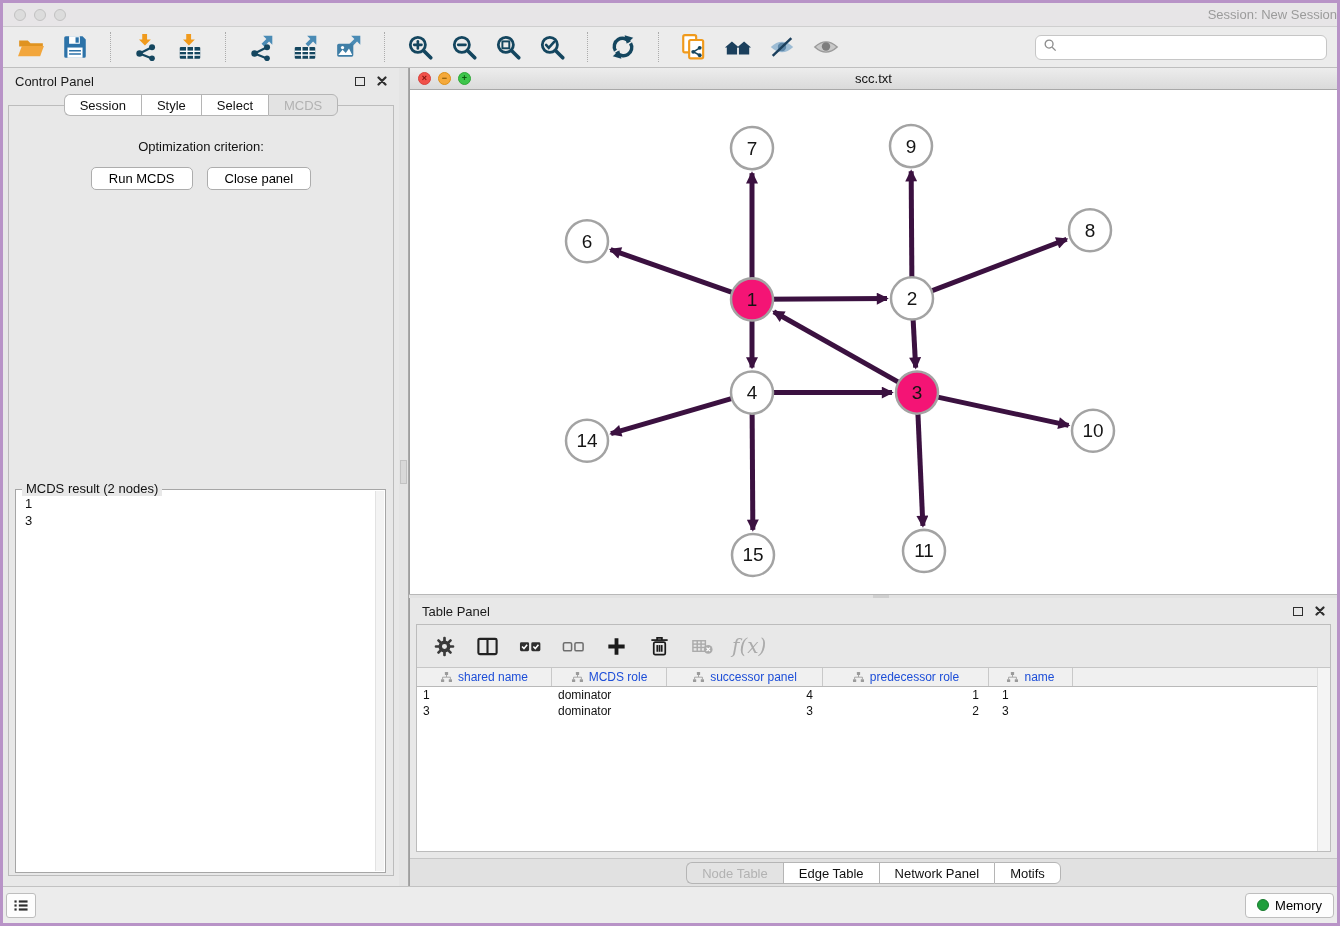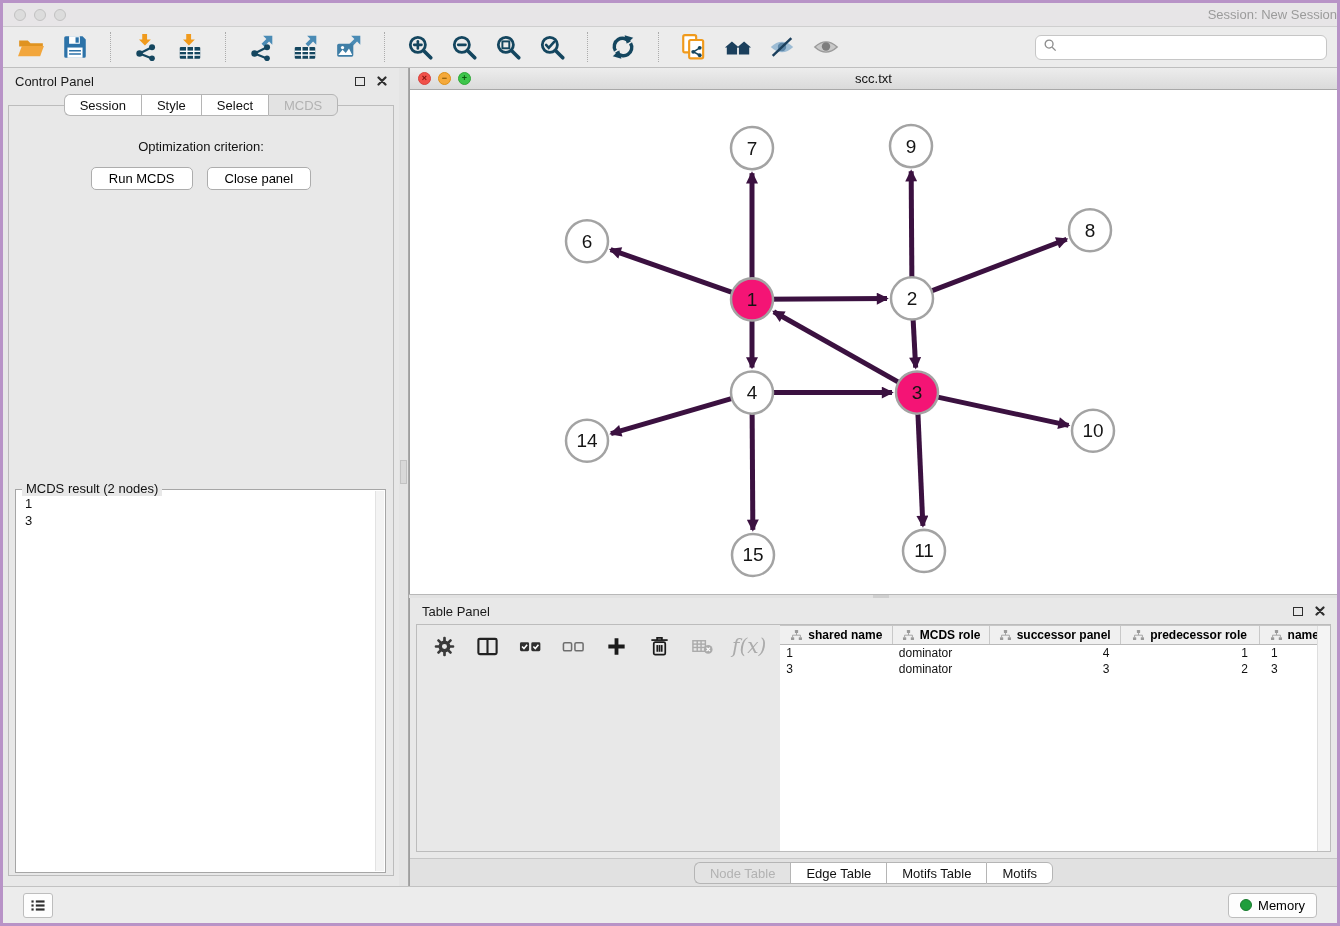--- a/index.html
+++ b/index.html
@@ -62,38 +62,38 @@
   .traffic { position:absolute; left:8px; top:4px; display:flex; gap:7px; }
   .tl { width:13px; height:13px; border-radius:50%; display:flex; align-items:center; justify-content:center; font-size:9px; font-weight:bold; line-height:1; cursor:pointer; }
   .tl.red { background:#F1514A; border:1px solid #D8423C; color:#7E100C; }
   .tl.yellow { background:#F5A93B; border:1px solid #DD9118; color:#7E5200; }
   .tl.green { background:#3DC54B; border:1px solid #2FA738; color:#0D5D11; }
   .net-canvas { flex:1; background:#fff; position:relative; }
   .net-canvas svg { position:absolute; inset:0; width:100%; height:100%; }
 
   
   .table-panel { flex:1; background:#E8E8E8; display:flex; flex-direction:column; border-left:1px solid #9E9E9E; min-height:0; }
-  .tp-box { margin:0 6px; border:1px solid #BCBCBC; flex:1; display:flex; flex-direction:row; background:#E8E8E8; min-height:0; }
+  .tp-box { margin:0 6px; border:1px solid #BCBCBC; flex:1; display:flex; flex-direction:column; background:#E8E8E8; min-height:0; }
   .tp-toolbar { height:42px; display:flex; align-items:center; padding:0 14px; gap:17px; flex:0 0 auto; }
   .tp-btn { background:none; border:none; padding:0; width:26px; height:26px; display:flex; align-items:center; justify-content:center; cursor:pointer; }
   .tp-btn svg { width:23px; height:23px; }
   .fx { font-family:"DejaVu Serif",serif; font-style:italic; color:#ABABAB; font-size:20px; }
   .tp-table { flex:1; background:#fff; border-top:1px solid #C6C6C6; position:relative; overflow:hidden; }
   .tp-scrollbar { position:absolute; right:0; top:0; bottom:0; width:13px; background:#F4F4F4; border-left:1px solid #DEDEDE; }
   .thead { display:flex; height:19px; background:#F0F0F0; border-bottom:1px solid #B9B9B9; }
-  .th { display:flex; align-items:center; justify-content:center; gap:5px; font-size:12px; color:#000000; border-right:1px solid #C9C9C9; cursor:pointer;font-weight:bold; }
+  .th { display:flex; align-items:center; justify-content:center; gap:5px; font-size:12px; color:#1d4ed8; border-right:1px solid #C9C9C9; cursor:pointer; }
   .th svg { width:13px; height:13px; flex:0 0 auto; }
   .trow { display:flex; height:16px; font-size:12px; color:#111; align-items:center; }
   .td { padding:0 6px; overflow:hidden; white-space:nowrap; }
   .td.r { text-align:right; padding-right:10px; }
   .td.n { padding-left:13px; }
   .tp-tabs-strip { height:28px; margin-top:6px; background:#E1E1E1; border-top:1px solid #C6C6C6; display:flex; align-items:center; justify-content:center; flex:0 0 auto; }
 
   
-  .statusbar { height:37px; background:#ECECEC; border-top:1px solid #C2C2C2; display:flex; align-items:center; padding:0 20px; flex:0 0 auto; }
+  .statusbar { height:37px; background:#ECECEC; border-top:1px solid #C2C2C2; display:flex; align-items:center; padding:0 3px; flex:0 0 auto; }
   .list-btn { width:30px; height:25px; background:#FDFDFD; border:1px solid #BDBDBD; border-radius:3px; display:flex; align-items:center; justify-content:center; cursor:pointer; }
   .list-btn svg { width:18px; height:15px; }
   .memory-btn { margin-left:auto; background:#FDFDFD; border:1px solid #BDBDBD; border-radius:4px; height:25px; display:flex; align-items:center; gap:6px; padding:0 11px; font-size:13px; font-family:inherit; cursor:pointer; }
   .mem-dot { width:12px; height:12px; border-radius:50%; background:#1F9E3C; border:1px solid #187A2E; }
 </style>
 </head>
 <body>
 
 <div class="app">
 
@@ -552,21 +552,21 @@
                   <div class="td n" style="width: 84px;">3</div>
                 </div>
               </div>
             <div class="tp-scrollbar"></div>
           </div>
         </div>
         <div class="tp-tabs-strip">
           <div class="seg-tabs" id="tp-tabs">
               <span class="seg-tab disabled">Node Table</span>
               <span class="seg-tab">Edge Table</span>
-              <span class="seg-tab">Motifs Table</span>
+              <span class="seg-tab">Network Panel</span>
               <span class="seg-tab">Motifs</span>
             </div>
         </div>
       </div>
 
     </div>
   </div>
 
   <div class="statusbar">
     <button class="list-btn">

